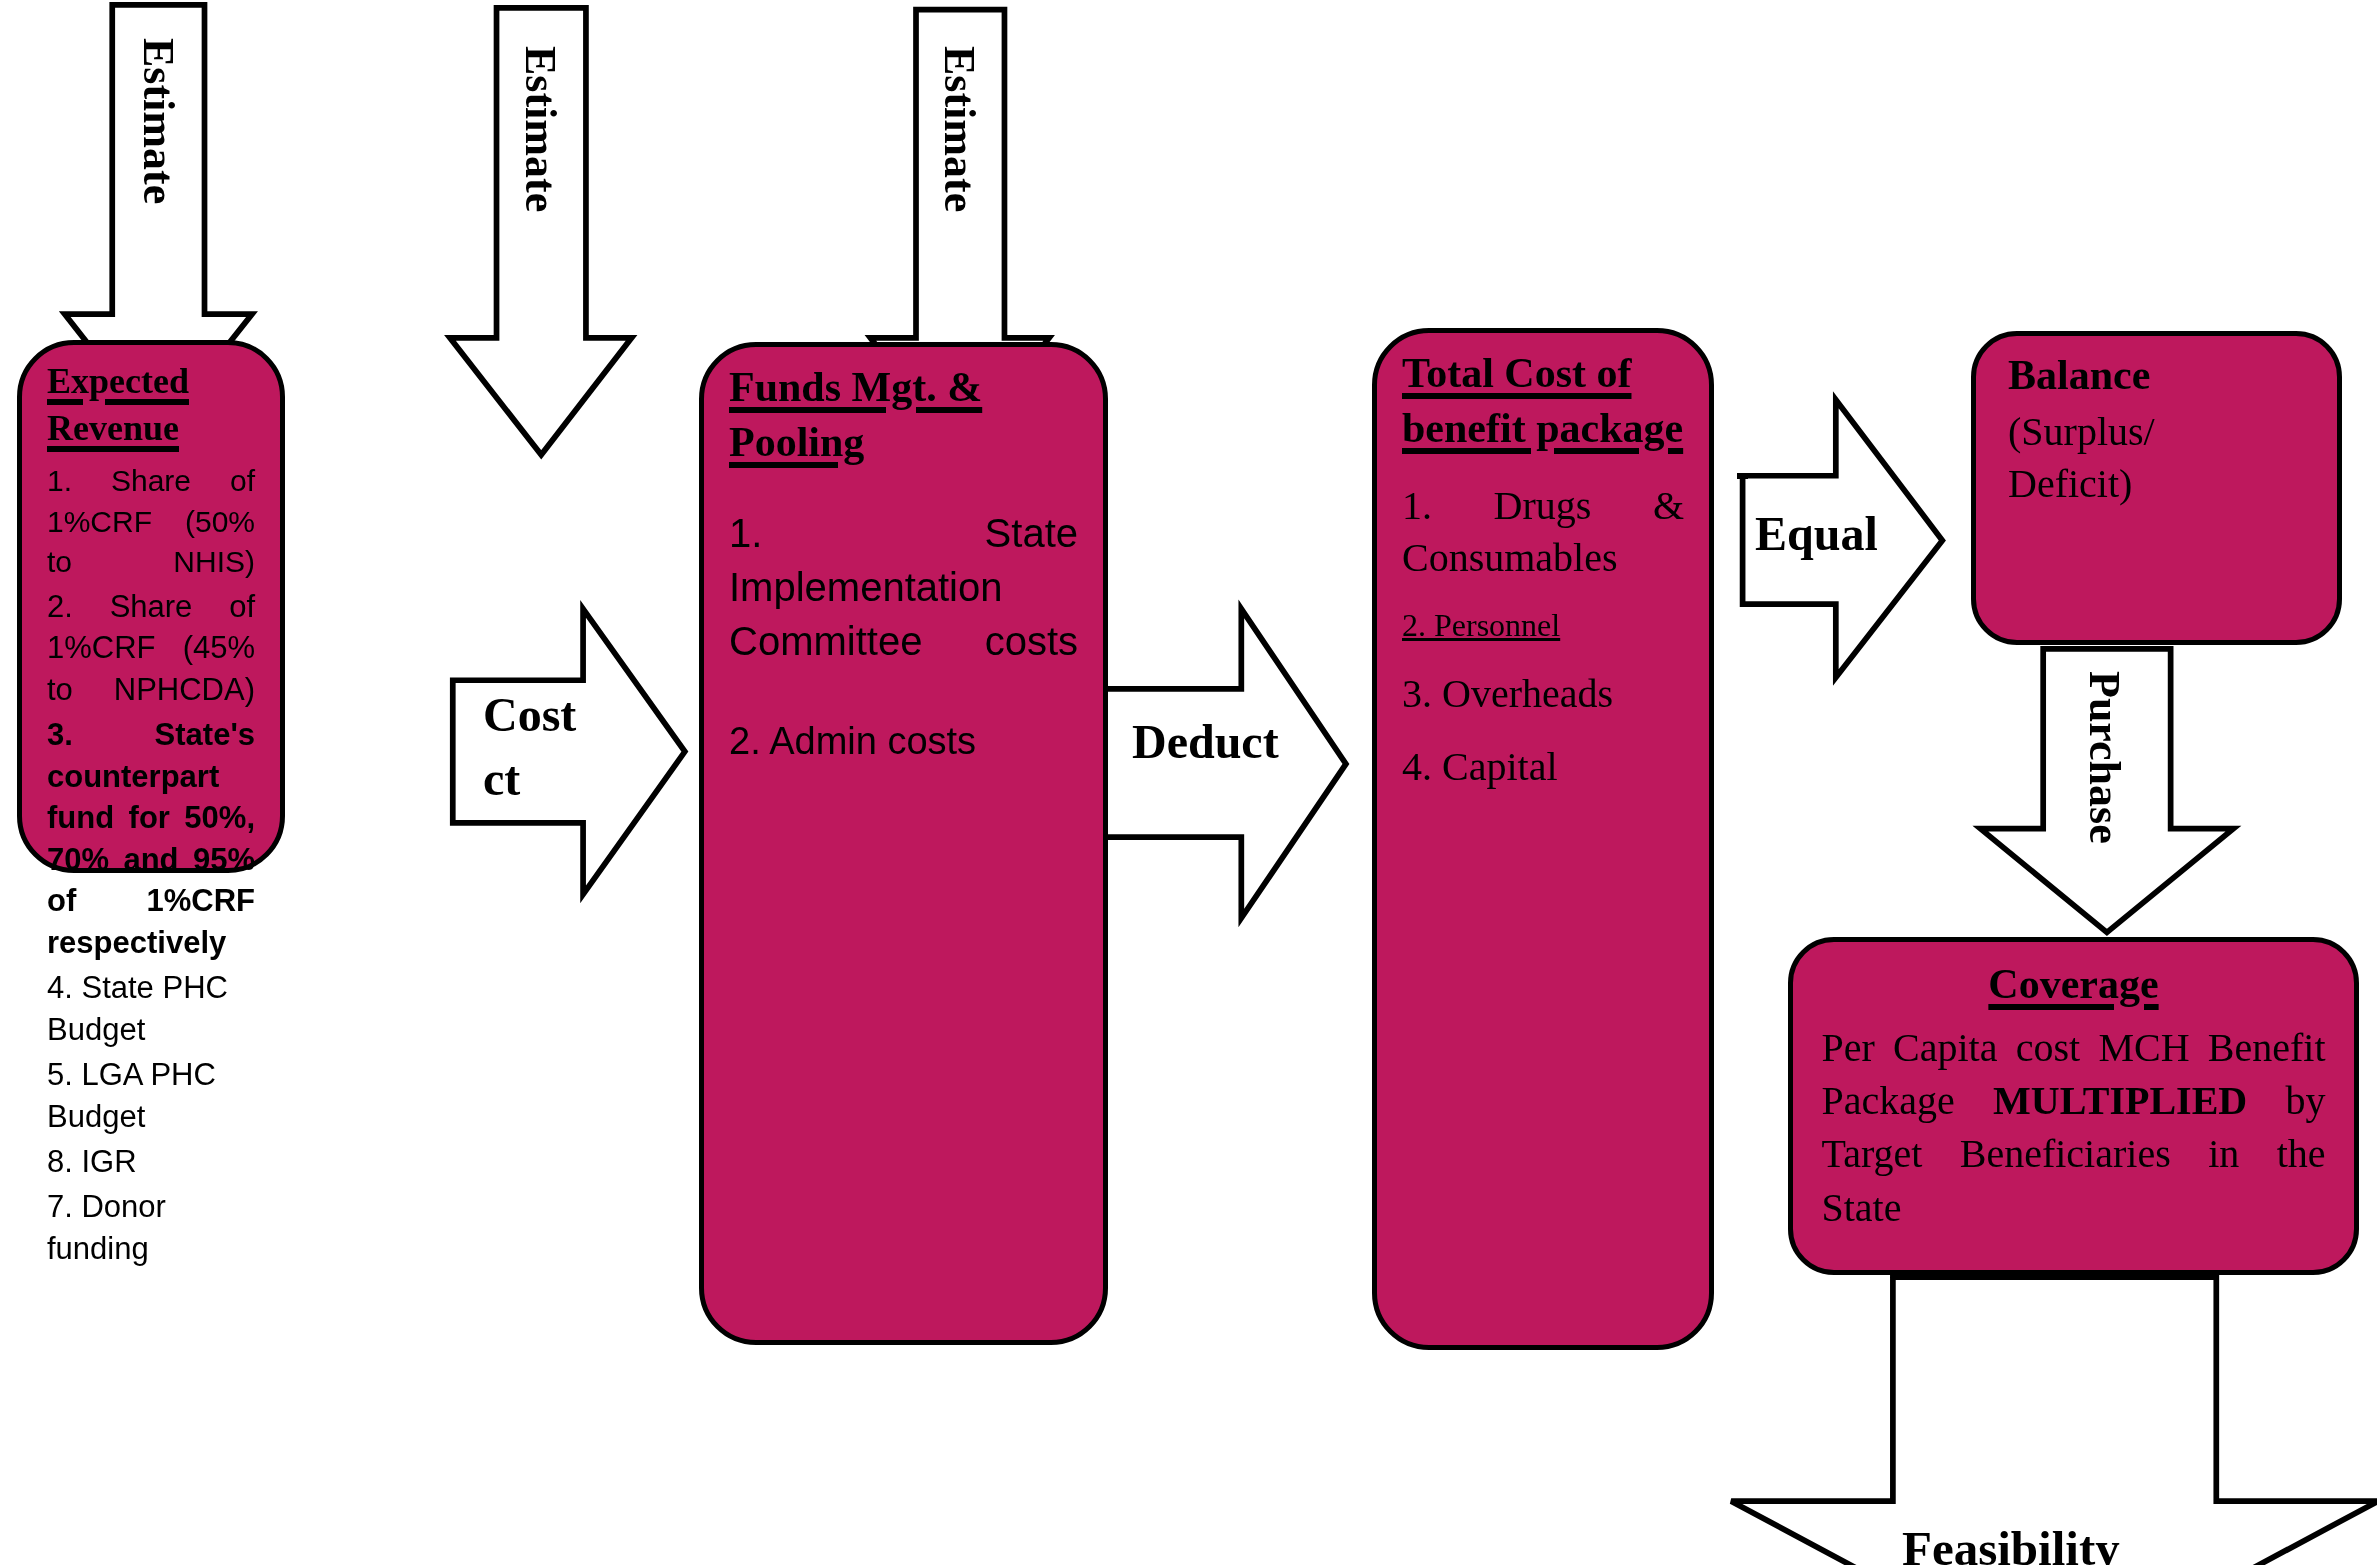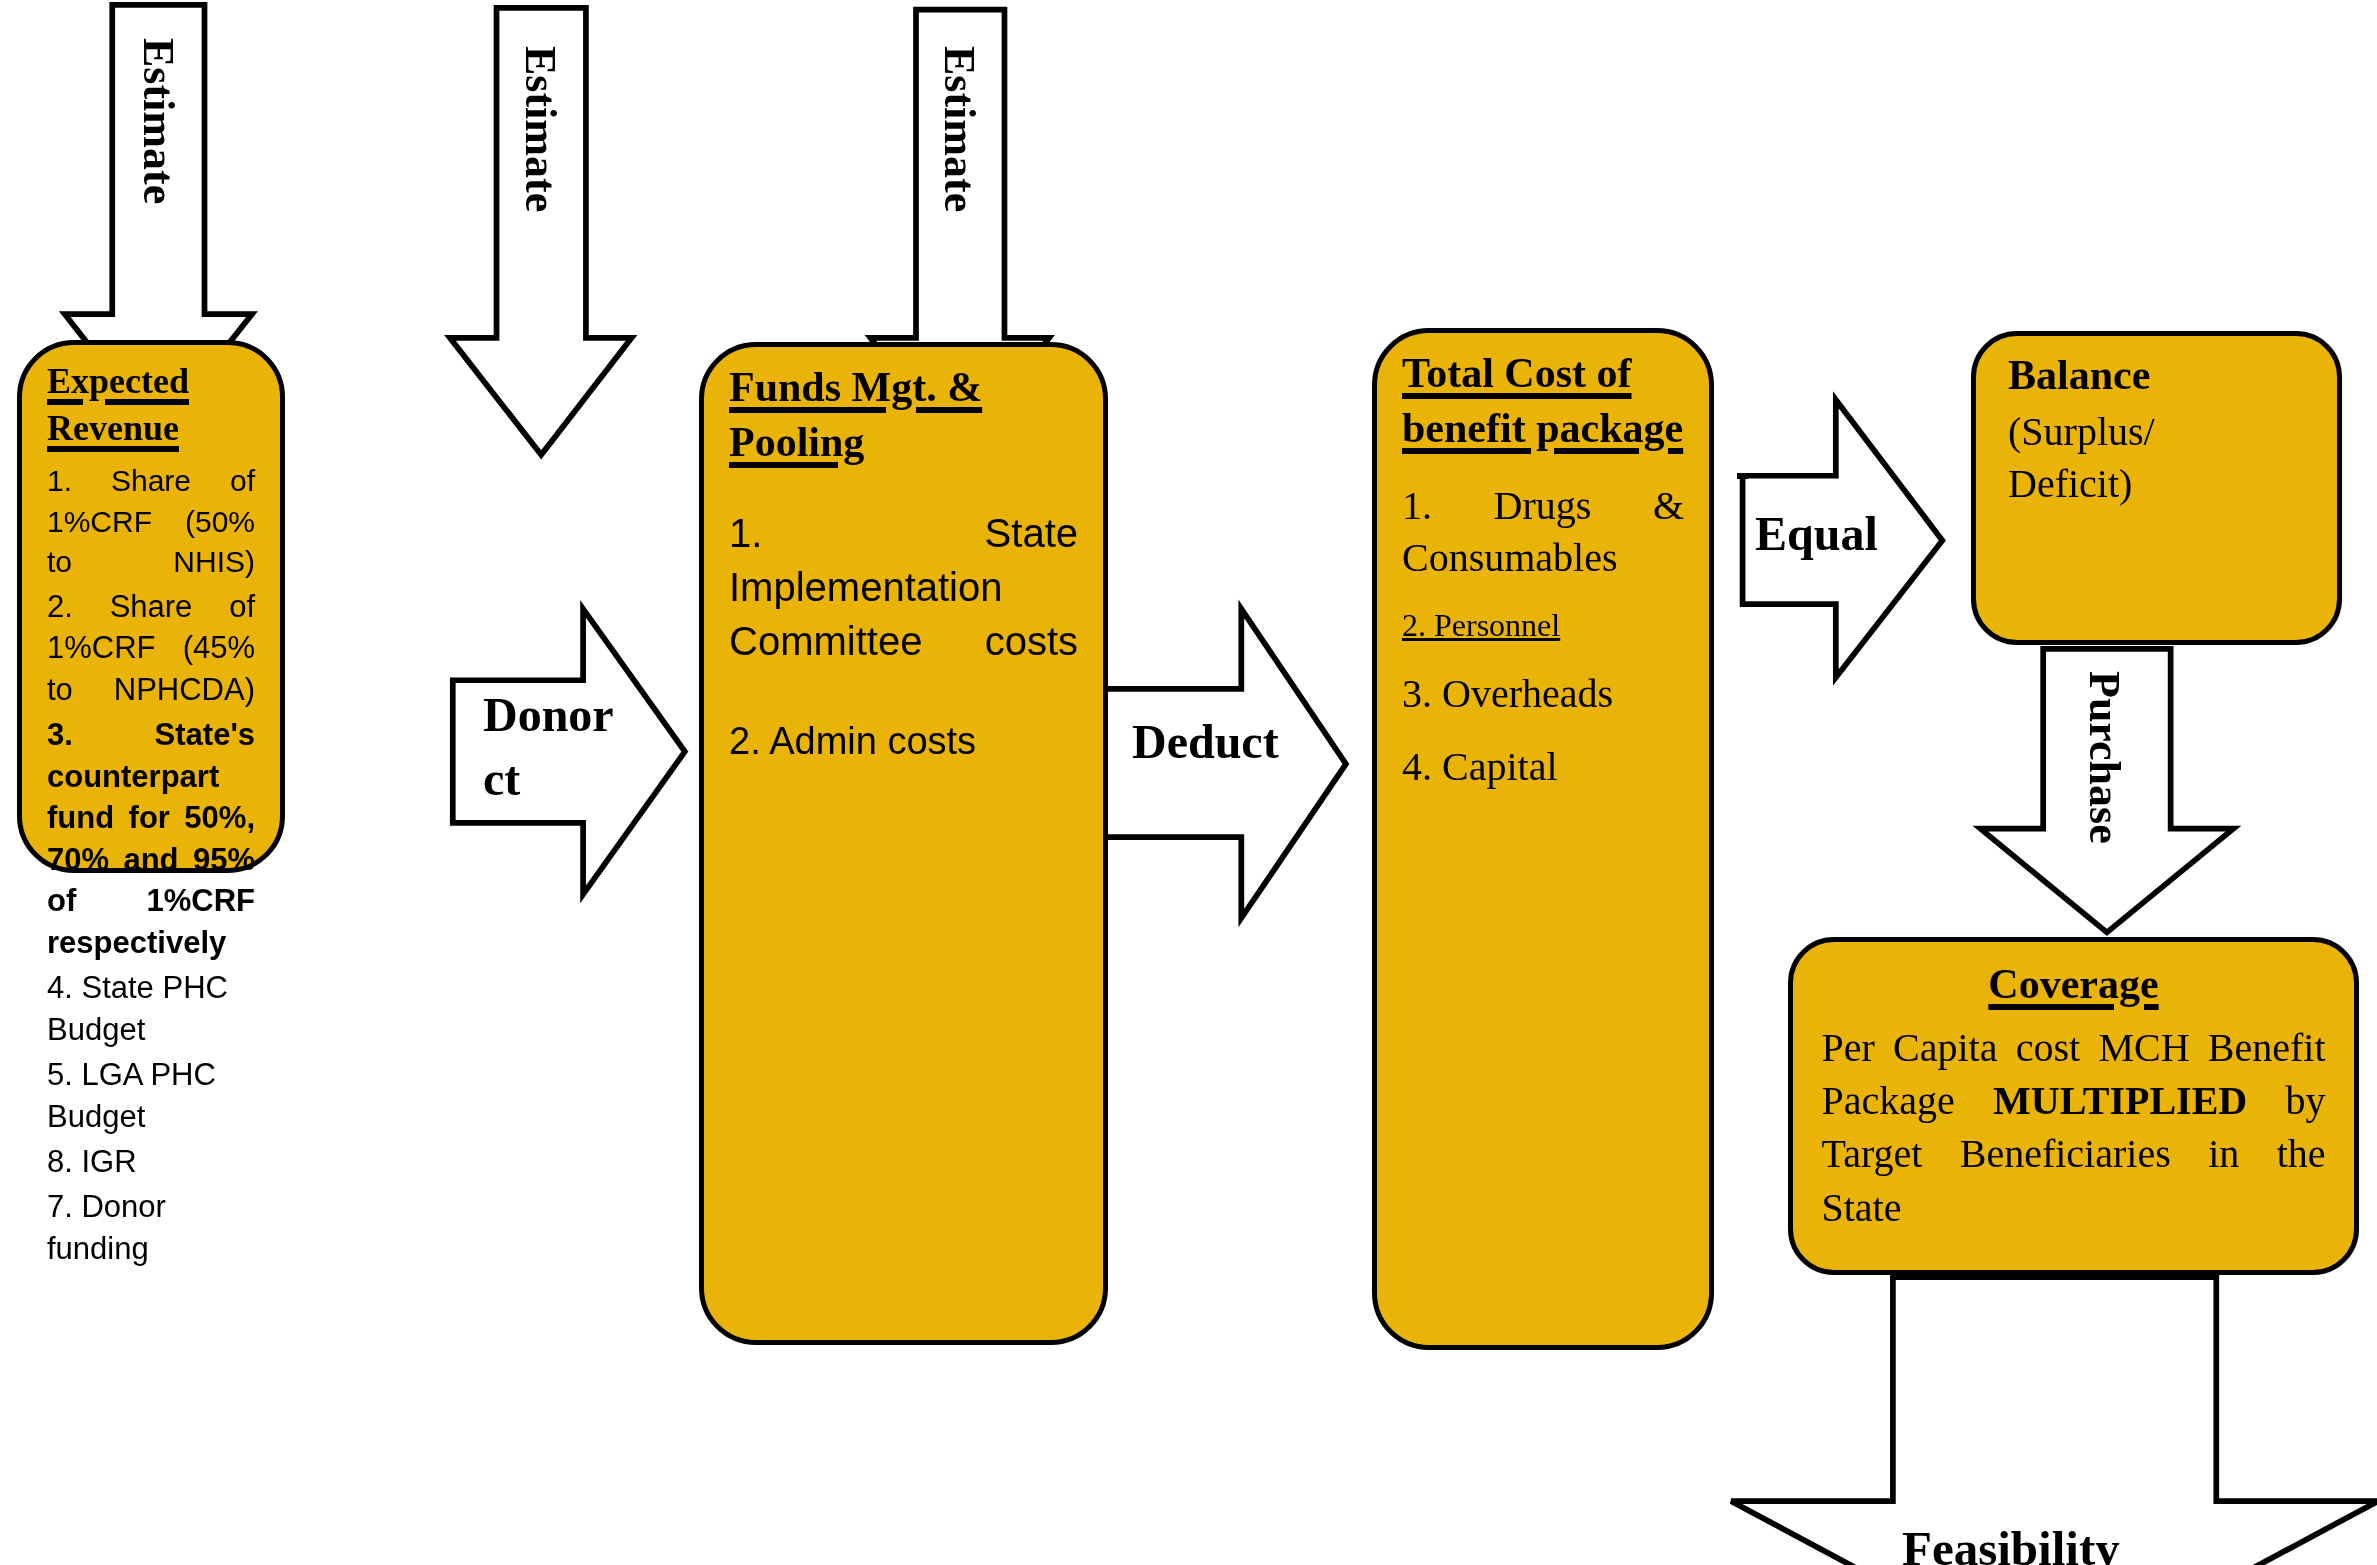--- a/index.html
+++ b/index.html
@@ -14,21 +14,21 @@
     height:1566px;
     background:#ffffff;
     overflow:hidden;
   }
   
   .rbox{
     position:absolute;
     box-sizing:border-box;
     border:5.7px solid #000;
     border-radius:57px;
-    background:#eab308;
+    background:#be185d;
     z-index:5;
   }
   .rbox-inner{
     padding:13.3px 25px 9.5px 25px;
   }
   .bx-title{
     font-family:"Liberation Serif", serif;
     font-weight:bold;
     text-decoration:underline;
     text-underline-offset:5.7px;
@@ -110,21 +110,21 @@
   </svg>
 
   <div class="connect-line" style="left:1737px; top:473px; width:11.4px; height:5.7px;"></div>
 
   <div class="arrow-label vert-label" style="left:181px; top:38px; font-size:44px;">Estimate</div>
 
   <div class="arrow-label vert-label" style="left:563px; top:46px; font-size:44px;">Estimate</div>
 
   <div class="arrow-label vert-label" style="left:982px; top:46px; font-size:44px;">Estimate</div>
 
-  <div class="arrow-label" style="left:483px; top:690px; font-size:48px;">Donor</div>
+  <div class="arrow-label" style="left:483px; top:690px; font-size:48px;">Cost</div>
   <div class="arrow-label" style="left:483px; top:754px; font-size:48px;">ct</div>
 
   <div class="arrow-label" style="left:1132px; top:717px; font-size:48px;">Deduct</div>
 
   <div class="arrow-label" style="left:1755px; top:509px; font-size:48px;">Equal</div>
 
   <div class="arrow-label vert-label" style="left:2127px; top:671px; font-size:44px;">Purchase</div>
 
   <div class="arrow-label" style="left:1902px; top:1523px; font-size:49px;">Feasibility</div>
 

